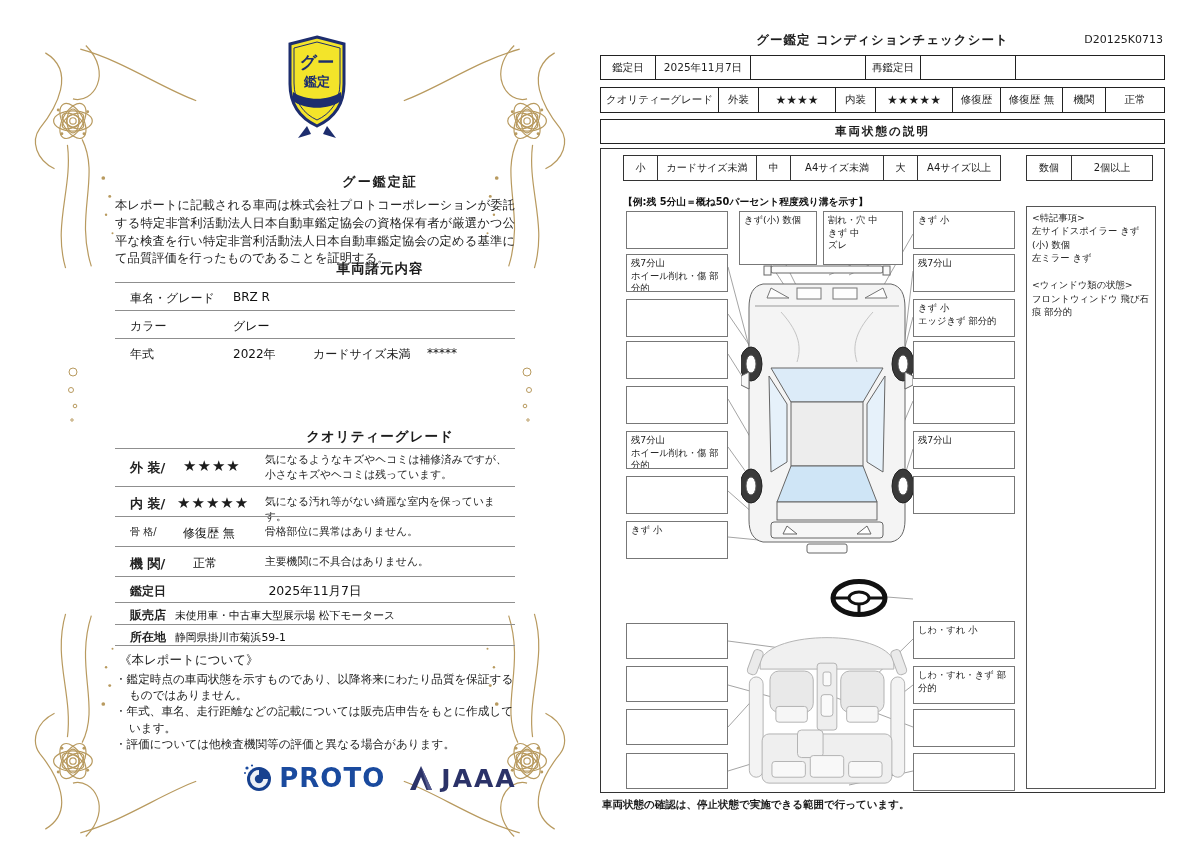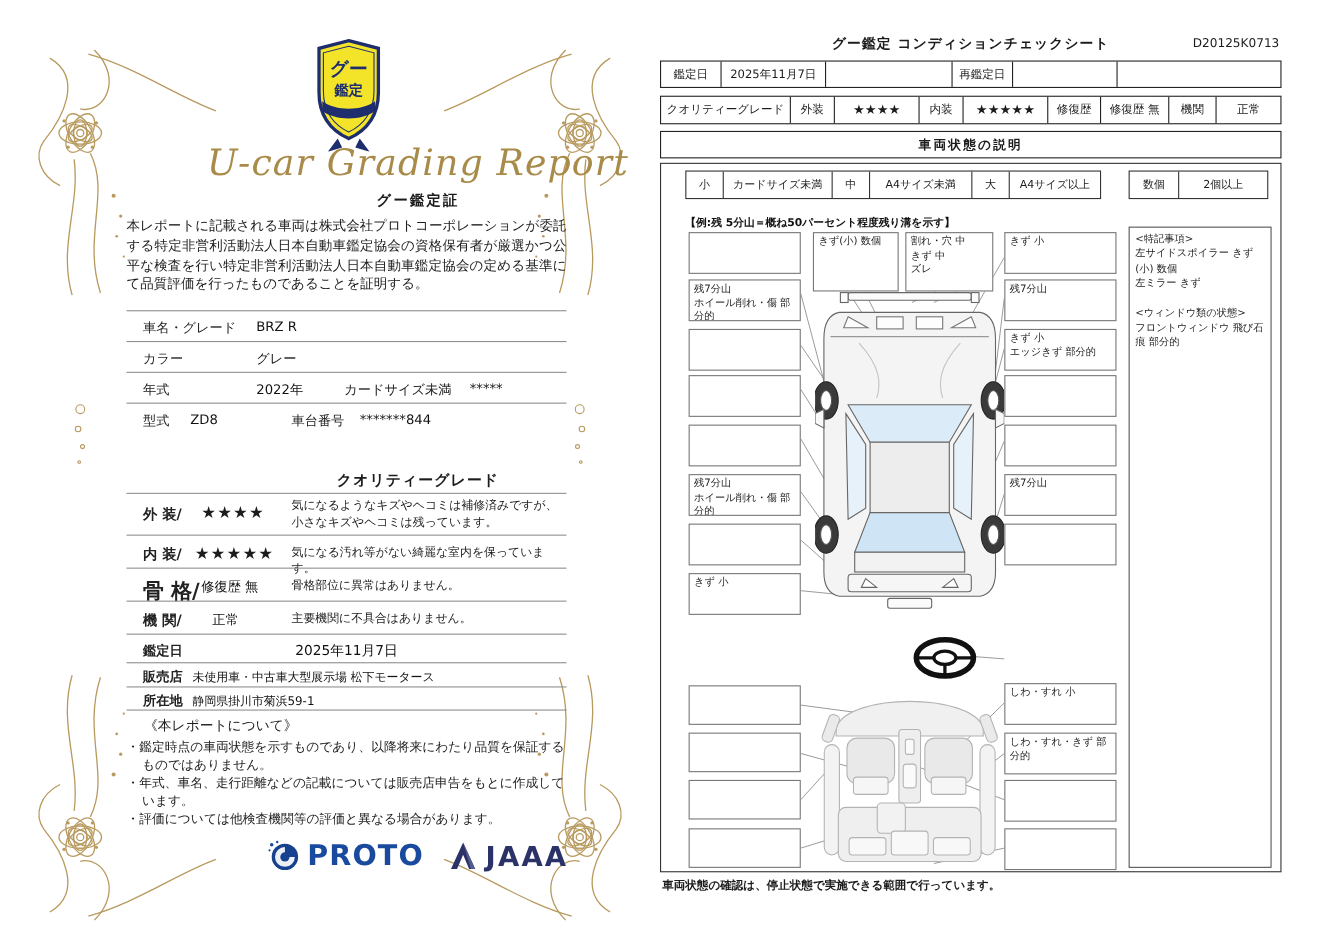--- a/index.html
+++ b/index.html
@@ -13,21 +13,21 @@
   .lp-sub{top:143px;width:100%;text-align:center;font-size:13px;font-weight:bold;letter-spacing:2px;}
   .lp-intro{top:167px;font-family:"DejaVu Serif","Liberation Serif",serif;font-size:12.3px;line-height:1.45;text-align:justify;margin:0;}
   .sec-title{width:100%;text-align:center;font-size:13.5px;font-weight:bold;letter-spacing:1px;}
   .rule-row{position:absolute;left:80px;width:400px;border-top:1px solid #8f8f8f;box-sizing:border-box;}
   .lastline{border-bottom:1px solid #8f8f8f;}
   .cell{position:absolute;white-space:nowrap;}
   .lbl{font-size:12px;color:#222;}
   .val{font-size:12px;color:#111;}
   .stars{font-size:15px;letter-spacing:1px;}
   .desc{font-size:10.8px;line-height:1.35;white-space:normal;}
-  .about-title{font-family:"DejaVu Serif","Liberation Serif",serif;font-size:12.5px;margin:0 0 2px 16px;}
+  .about-title{font-family:"DejaVu Serif","Liberation Serif",serif;font-size:12.5px;margin:0 0 2px 4px;}
   .about-item{font-family:"DejaVu Serif","Liberation Serif",serif;font-size:11.6px;line-height:1.4;margin:0;padding-left:14px;text-indent:-14px;}
   .logos{top:733px;width:100%;display:flex;justify-content:center;align-items:center;gap:22px;}
   .logo-unit{display:flex;align-items:center;gap:6px;}
   .proto-txt{font-size:26px;font-weight:800;color:#1a4a9e;letter-spacing:1px;}
   .jaaa-txt{font-size:25px;font-weight:800;color:#2b3268;letter-spacing:2px;}
   
   #right-page{left:600px;top:30px;width:565px;height:800px;}
   .rp-title{top:2px;width:100%;text-align:center;font-size:12.5px;font-weight:600;letter-spacing:1px;}
   .rp-id{top:3px;right:2px;font-size:11px;}
   .tbl{position:absolute;left:0;width:565px;display:flex;border:1.2px solid #222;box-sizing:border-box;background:#fff;}
@@ -117,60 +117,54 @@
       <path d="M22,92 l-9,12 l13,-4 z" fill="#1d2d6e"></path>
       <path d="M42,92 l9,12 l-13,-4 z" fill="#1d2d6e"></path>
       <path d="M32,3 L59,10 V50 C59,72 47,85 32,92 C17,85 5,72 5,50 V10 Z" fill="#f3e42a" stroke="#1d2d6e" stroke-width="3"></path>
       <path d="M32,8 L55,14 V49 C55,68 45,80 32,86 C19,80 9,68 9,49 V14 Z" fill="none" stroke="#1d2d6e" stroke-width="1"></path>
       <text x="32" y="34" text-anchor="middle" font-size="17" font-weight="bold" fill="#1d2d6e">グー</text>
       <text x="32" y="52" text-anchor="middle" font-size="13" font-weight="bold" fill="#1d2d6e">鑑定</text>
       <path d="M8,58 C20,67 44,67 56,58 L56,67 C44,76 20,76 8,67 Z" fill="#1d2d6e"></path>
     </svg>
   </div>
 
-  <div class="content lp-title">U-car Grading Report</div>
   <div class="content lp-sub">グー鑑定証</div>
   <p class="content lp-intro">本レポートに記載される車両は株式会社プロトコーポレーションが委託する特定非営利活動法人日本自動車鑑定協会の資格保有者が厳選かつ公平な検査を行い特定非営利活動法人日本自動車鑑定協会の定める基準にて品質評価を行ったものであることを証明する。</p>
 
+  <div class="content sec-title" style="top:230px">車両諸元内容</div>
 
   <div class="rule-row" style="top:252px;height:28px">
     <span class="cell lbl" style="left:15px;top:7px">車名・グレード</span>
     <span class="cell val" style="left:118px;top:7px">BRZ R</span>
   </div>
   <div class="rule-row" style="top:280px;height:28px">
     <span class="cell lbl" style="left:15px;top:7px">カラー</span>
     <span class="cell val" style="left:118px;top:7px">グレー</span>
   </div>
   <div class="rule-row" style="top:308px;height:28px">
     <span class="cell lbl" style="left:15px;top:7px">年式</span>
     <span class="cell val" style="left:118px;top:7px">2022年</span>
     <span class="cell lbl" style="left:198px;top:7px">カードサイズ未満</span>
     <span class="cell val" style="left:312px;top:7px">*****</span>
   </div>
-  <div class="rule-row" style="top:336px;height:28px">
-    <span class="cell lbl" style="left:15px;top:7px">型式</span>
-    <span class="cell val" style="left:58px;top:7px">ZD8</span>
-    <span class="cell lbl" style="left:150px;top:7px">車台番号</span>
-    <span class="cell val" style="left:212px;top:7px">*******844</span>
-  </div>
 
   <div class="content sec-title" style="top:398px">クオリティーグレード</div>
 
   <div class="rule-row" style="top:418px;height:38px">
     <span class="cell lbl" style="left:15px;top:10px;font-weight:600;font-size:13px">外 装/</span>
     <span class="cell stars" style="left:68px;top:8px">★★★★</span>
     <span class="cell desc" style="left:150px;top:4px;width:248px">気になるようなキズやヘコミは補修済みですが、小さなキズやヘコミは残っています。</span>
   </div>
   <div class="rule-row" style="top:456px;height:30px">
     <span class="cell lbl" style="left:15px;top:8px;font-weight:600;font-size:13px">内 装/</span>
     <span class="cell stars" style="left:62px;top:7px">★★★★★</span>
     <span class="cell desc" style="left:150px;top:8px;width:248px">気になる汚れ等がない綺麗な室内を保っています。</span>
   </div>
   <div class="rule-row" style="top:486px;height:30px">
-    <span class="cell lbl" style="left:15px;top:8px;font-weight:700;font-size:19px">骨 格/</span>
+    <span class="cell lbl" style="left:15px;top:8px;font-weight:400;font-size:10px">骨 格/</span>
     <span class="cell val" style="left:68px;top:8px">修復歴 無</span>
     <span class="cell desc" style="left:150px;top:8px;width:248px">骨格部位に異常はありません。</span>
   </div>
   <div class="rule-row" style="top:516px;height:30px">
     <span class="cell lbl" style="left:15px;top:8px;font-weight:600;font-size:13px">機 関/</span>
     <span class="cell val" style="left:78px;top:8px">正常</span>
     <span class="cell desc" style="left:150px;top:8px;width:248px">主要機関に不具合はありません。</span>
   </div>
 
   <div class="rule-row" style="top:546px;height:26px">

